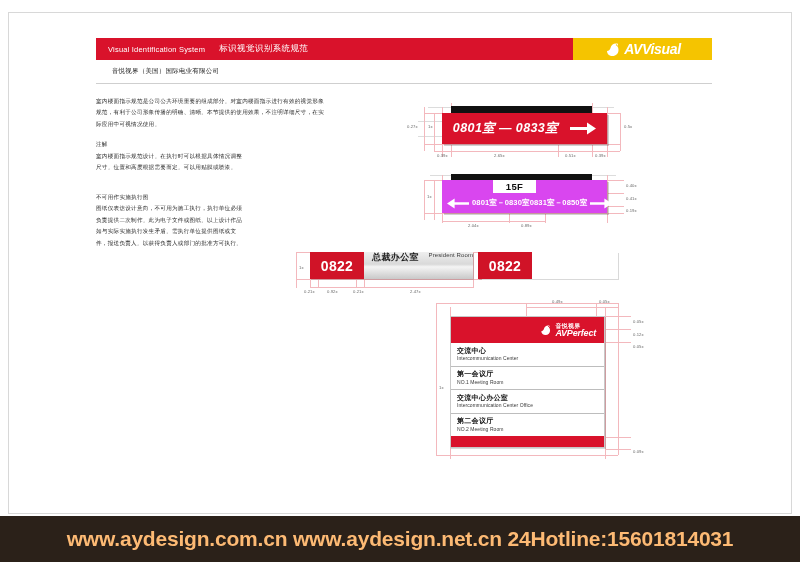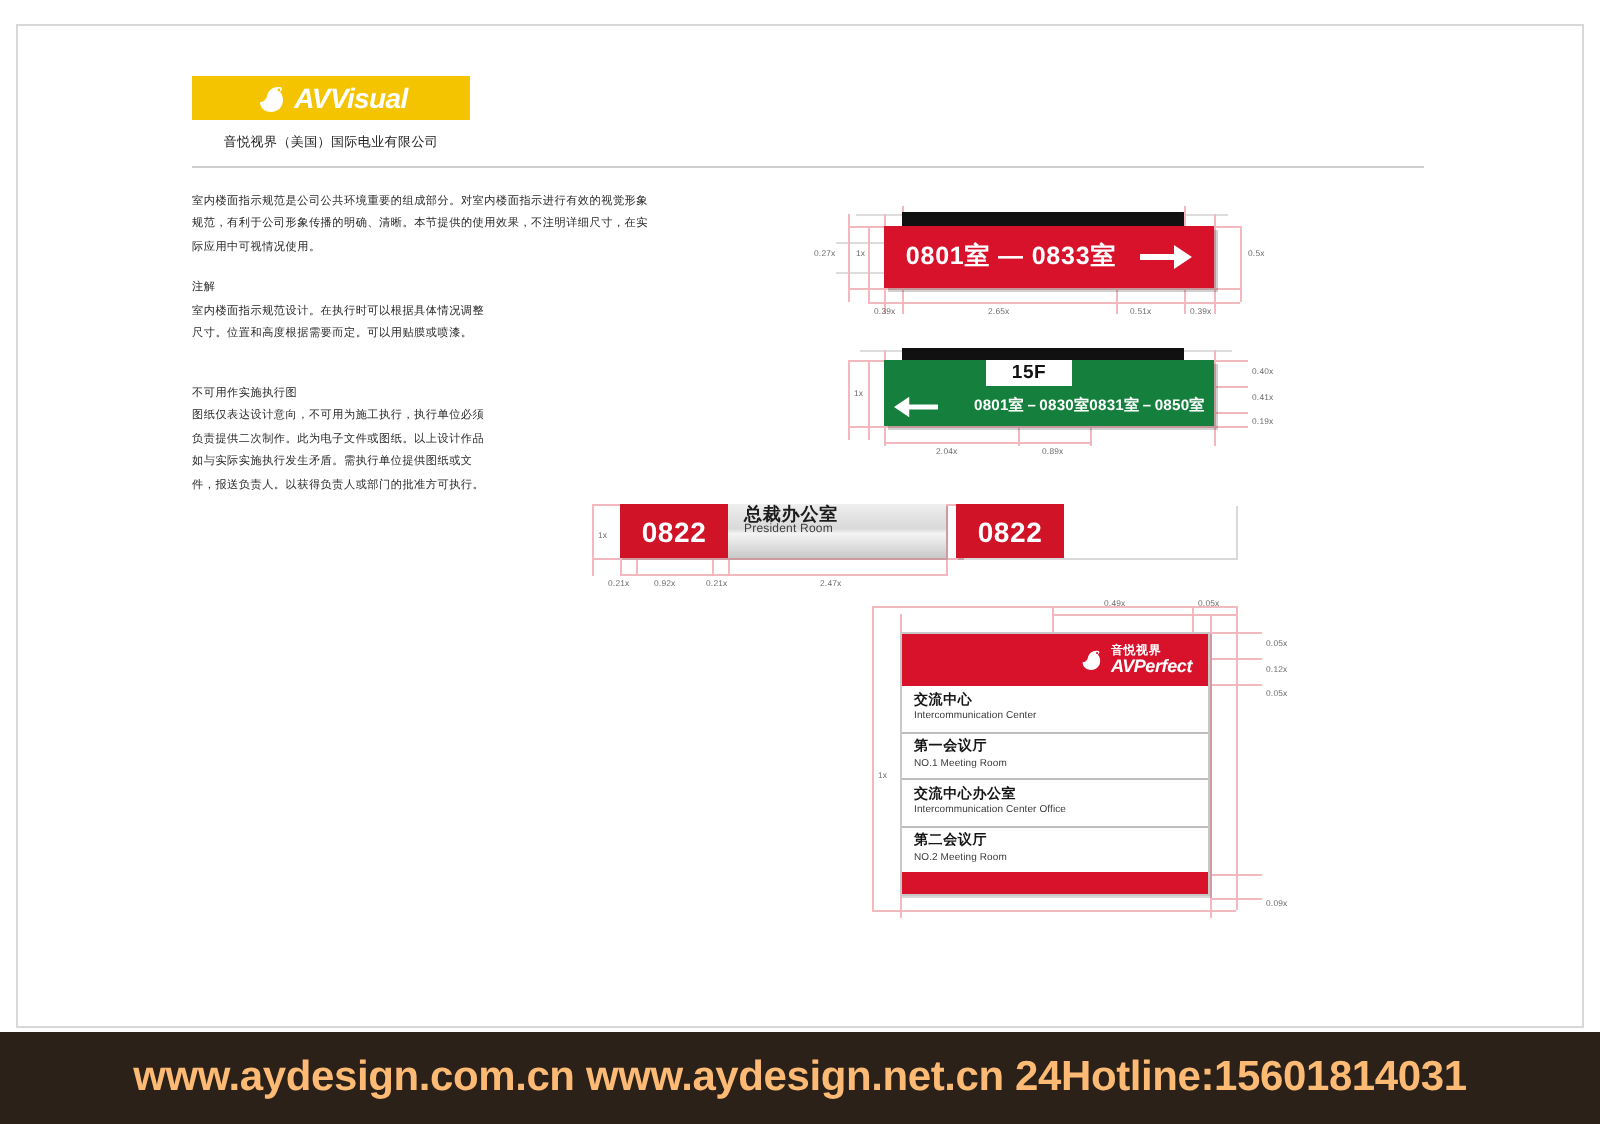--- a/index.html
+++ b/index.html
@@ -125,51 +125,52 @@
     position: absolute; left: 451px; top: 106px;
     width: 141px; height: 7px; background: #111111;
   }
   .sign1 {
     position: absolute; left: 442px; top: 113px;
     width: 165px; height: 31px;
     background: #d9122b;
     display: flex; align-items: center; justify-content: center;
     gap: 12px;
     box-shadow: 2px 2px 0 rgba(0,0,0,.18);
+    font-style: italic;
   }
   .sign1 .txt {
     color: #ffffff; font-size: 12.5px; font-weight: bold;
     letter-spacing: .4px; white-space: nowrap;
   }
   .arrow-svg { display: block; }
   
   .sign2-top {
     position: absolute; left: 451px; top: 174px;
     width: 141px; height: 6px; background: #111111;
   }
   .sign2 {
     position: absolute; left: 442px; top: 180px;
     width: 165px; height: 33px;
-    background: #15803d;
+    background: #d946ef;
     box-shadow: 2px 2px 0 rgba(0,0,0,.18);
   }
   .badge15f {
     position: absolute; left: 51px; top: 0px;
     width: 43px; height: 13px; background: #ffffff;
     display: flex; align-items: center; justify-content: center;
     font-size: 9.5px; font-weight: bold; color: #111;
     letter-spacing: .3px;
   }
   .sign2-row {
     position: absolute; left: 0; top: 13px;
     width: 165px; height: 20px;
     display: flex; align-items: center; justify-content: space-between;
     padding: 0 5px;
   }
-  .sign2-row .seg { display: flex; align-items: center; gap: 18px; }
+  .sign2-row .seg { display: flex; align-items: center; gap: 3px; }
   .sign2-row .txt {
     color: #ffffff; font-size: 7.6px; font-weight: bold;
     white-space: nowrap; letter-spacing: .1px;
   }
   
   .plate {
     position: absolute;
     height: 27px;
     display: flex;
     box-shadow: 1px 1px 0 rgba(0,0,0,.15);
@@ -177,21 +178,21 @@
   .plate .num {
     width: 54px;
     background: #d01327;
     display: flex; align-items: center; justify-content: center;
     color: #ffffff; font-size: 14px; font-weight: bold;
     letter-spacing: .3px;
   }
   .plate .body {
     flex: 1 1 auto;
     background: linear-gradient(180deg,#efefef 0%,#d9d9d9 45%,#f4f4f4 55%,#c9c9c9 100%);
-    display: flex; flex-direction: column; justify-content: flex-start;
+    display: flex; justify-content: space-between;
     padding-left: 8px;
   }
   .plate .body .cn {
     font-size: 9px; font-weight: bold; color: #1c1c1c; letter-spacing: .4px;
     line-height: 1.15;
   }
   .plate .body .en {
     font-size: 6px; color: #3d3d3d; letter-spacing: .1px; line-height: 1.3;
   }
   #plate-president { left: 310px; top: 252px; width: 163px; }
@@ -246,20 +247,24 @@
     letter-spacing: -0.2px; white-space: nowrap;
   }
 </style>
 </head>
 <body>
 
 <div class="page">
   <div class="frame"></div>
 
   <div class="header">
+    <div class="header-bar">
+      <span class="en">Visual Identification System</span>
+      <span class="cn">标识视觉识别系统规范</span>
+    </div>
     <div class="logo-box">
       <svg class="logo-mark" viewBox="0 0 34 30">
         <path d="M24 3c-6 0-10 4-11 9-1 4-4 6-7 6 0 6 5 10 11 10 7 0 12-5 12-12 0-3-1-6-3-8 1-1 2-2 2-3 0-1-1-2-2-2h-2z" fill="#ffffff"></path>
         <circle cx="25" cy="6" r="1.4" fill="#f5c400"></circle>
       </svg>
       <span class="logo-text"><span>AV</span><span class="p2">Visual</span></span>
     </div>
   </div>
 
   <div class="subheader">

